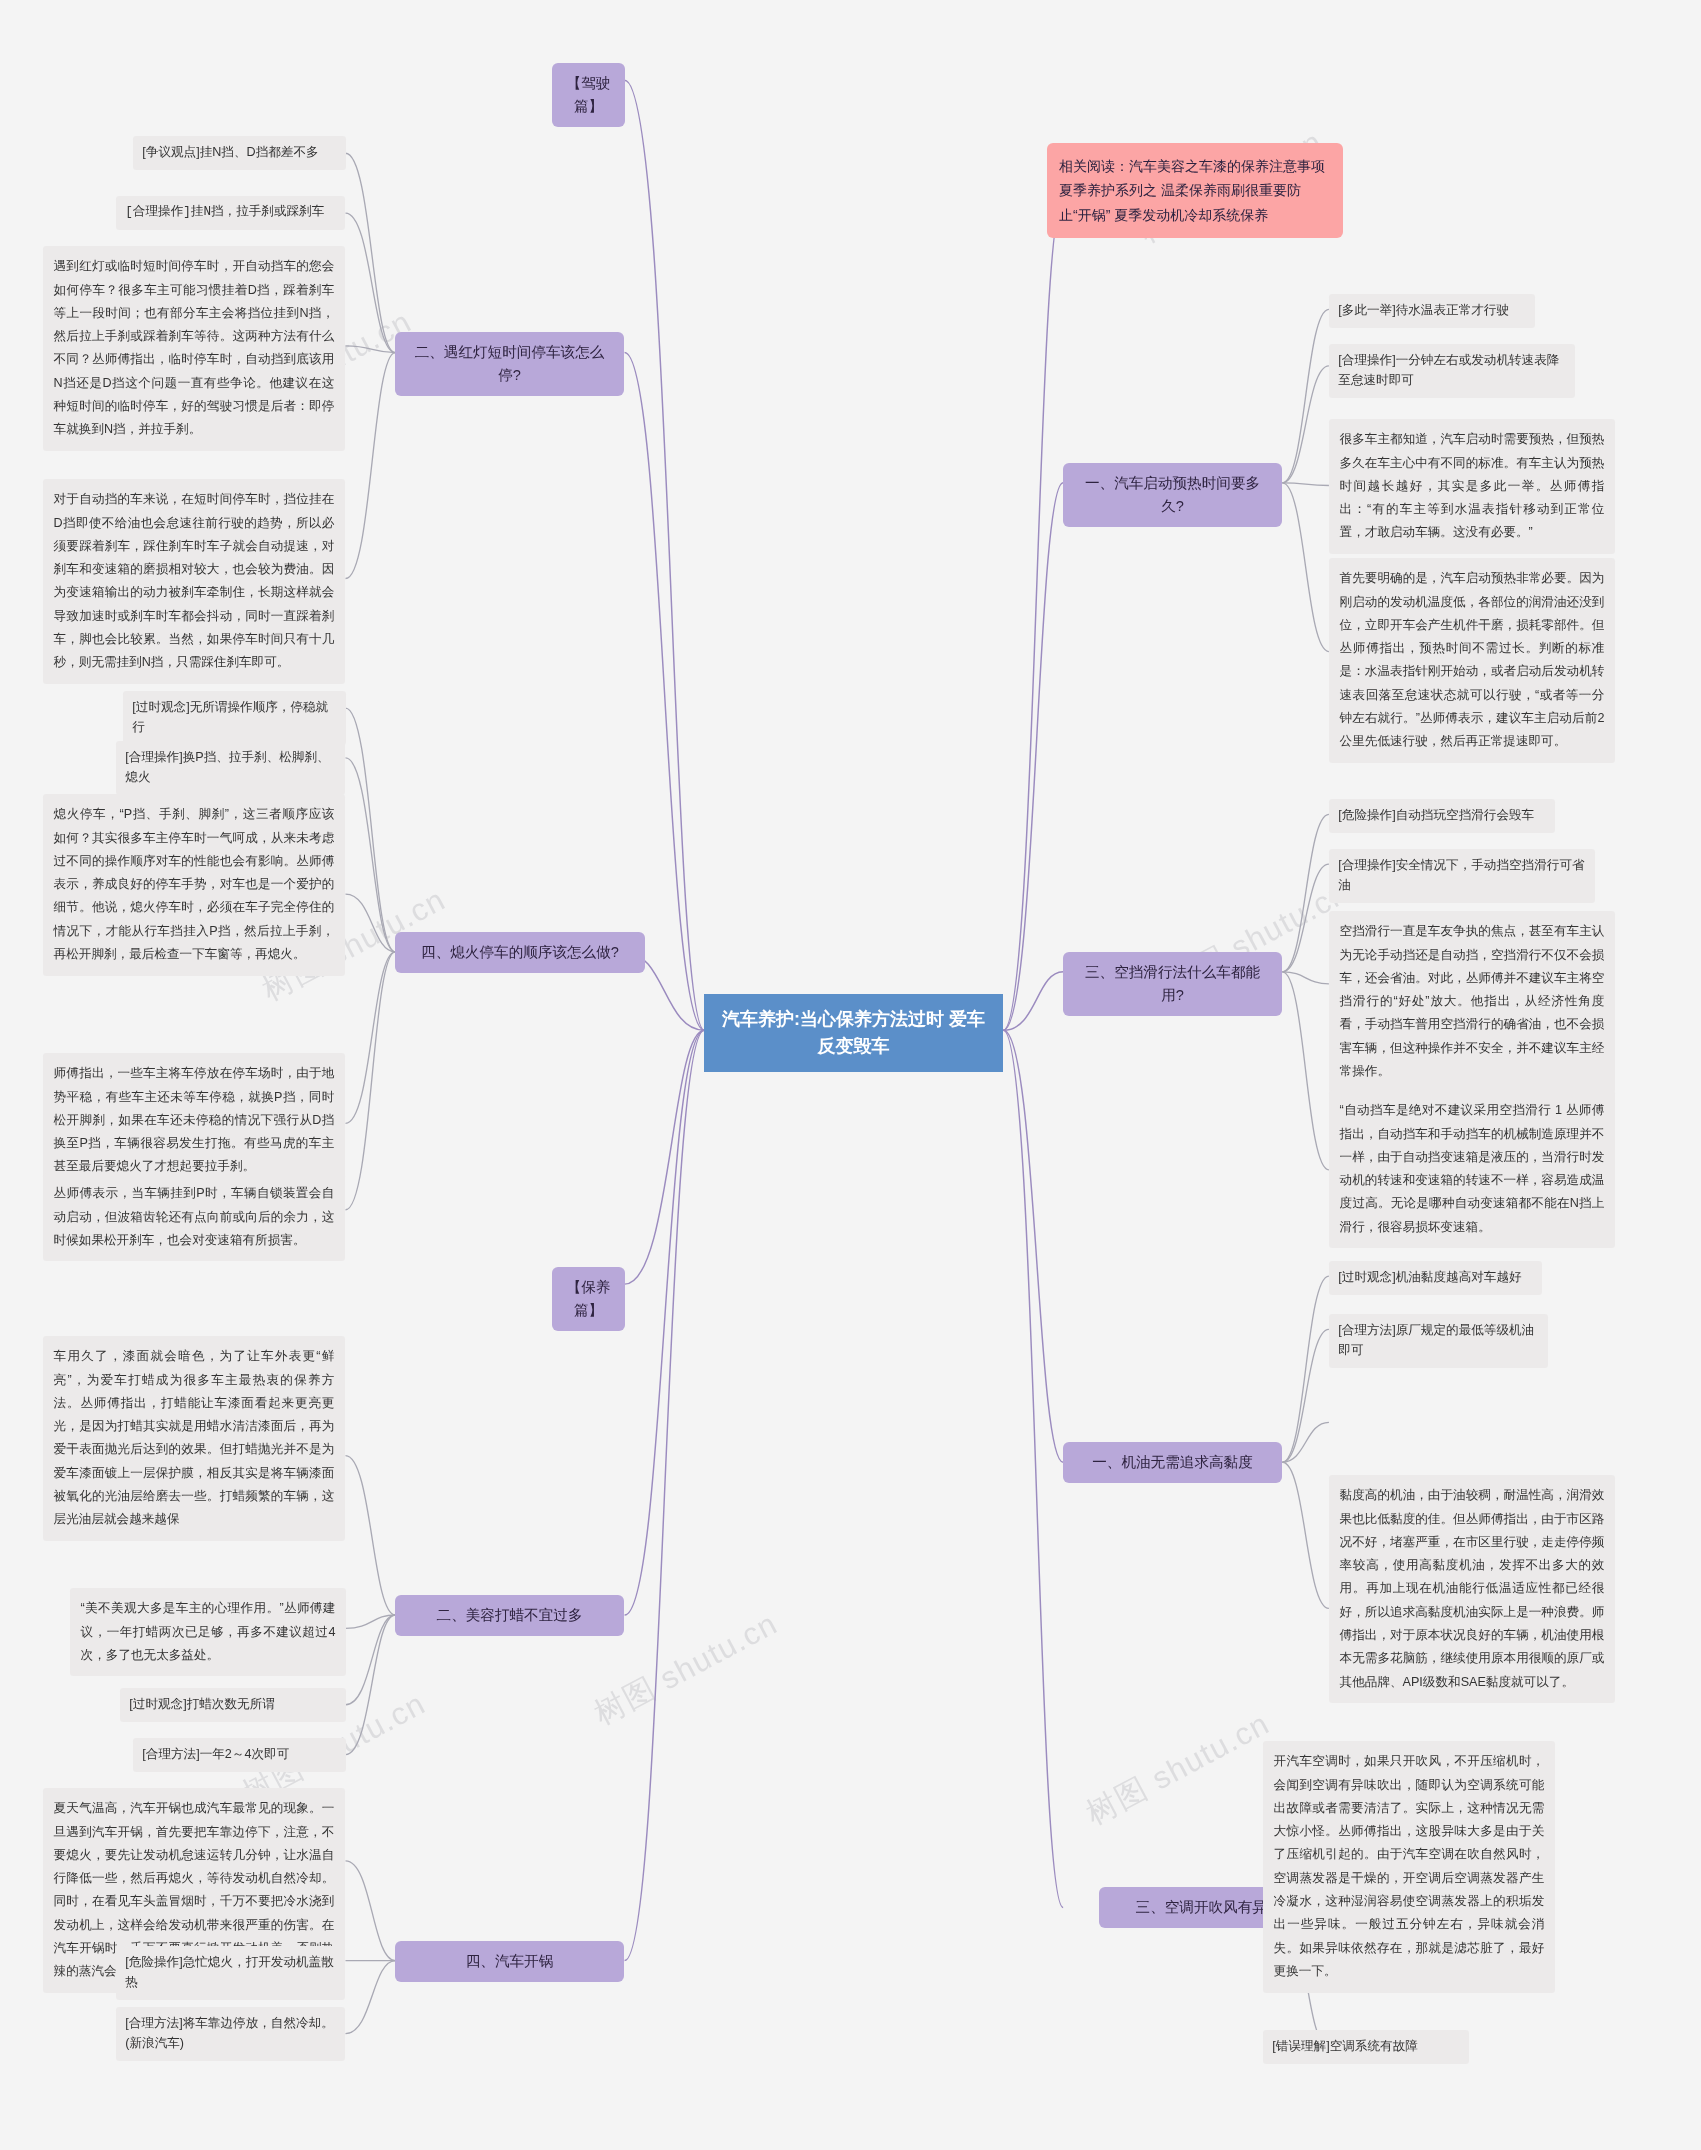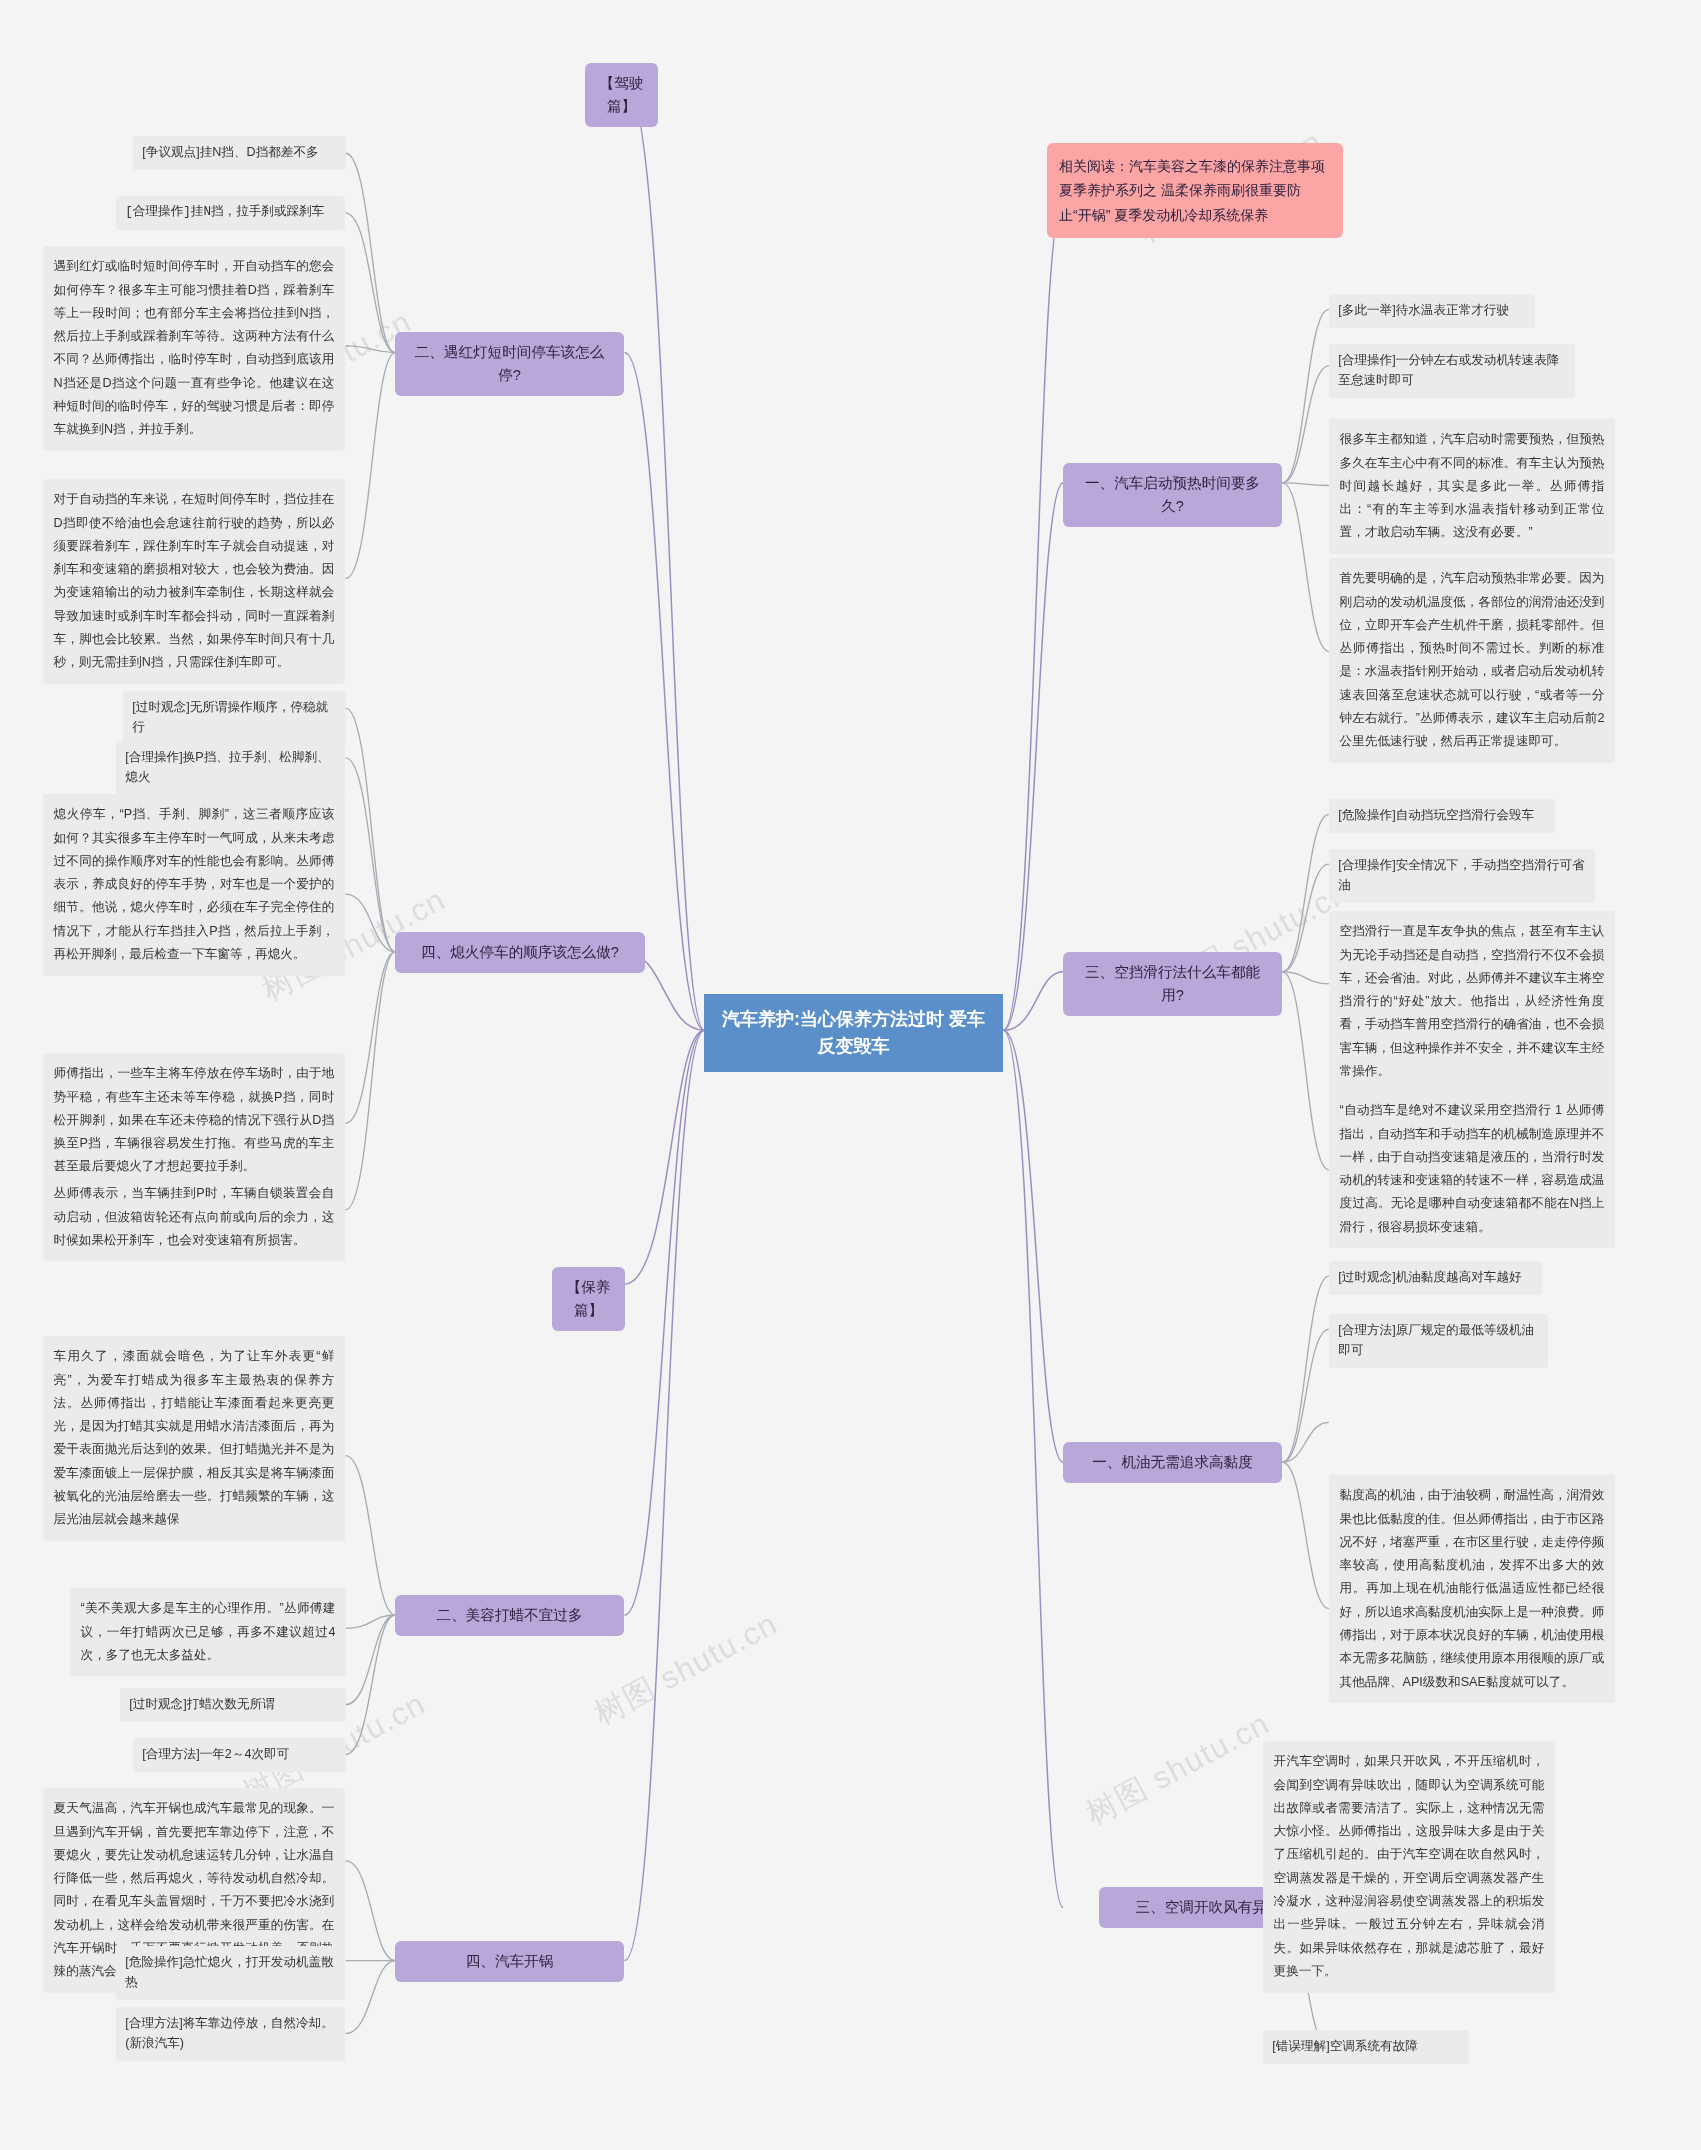--- a/index.html
+++ b/index.html
@@ -157,21 +157,21 @@
       <path d="M1930 2200 C1965 2200, 1965 2140, 2000 2140"></path>
       <path d="M1930 2200 C1965 2200, 1965 2420, 2000 2420"></path>
 
       <path d="M1930 2870 C1965 2870, 1965 2810, 2000 2810"></path>
       <path d="M1930 2870 C1965 2870, 1965 3080, 2000 3080"></path>
     </g>
   </svg>
 
   <div class="node root" style="left:704px; top:994px; width:299px;">汽车养护:当心保养方法过时 爱车反变毁车</div>
 
-  <div class="node lv1" style="left:552px; top:63px; width:73px;margin-left:33px;">【驾驶篇】</div>
+  <div class="node lv1" style="left:552px; top:63px; width:73px;">【驾驶篇】</div>
   <div class="node lv1" style="left:552px; top:1267px; width:73px;">【保养篇】</div>
 
   <div class="node lv1" style="left:395px; top:332px; width:229px;">二、遇红灯短时间停车该怎么停?</div>
   <div class="node leaf" style="left:133px; top:136px; width:213px;">[争议观点]挂N挡、D挡都差不多</div>
   <div class="node leaf" style="left:116px; top:196px; width:229px;font-family:Liberation Mono, monospace;">[合理操作]挂N挡，拉手刹或踩刹车</div>
   <div class="node leaf block" style="left:43px; top:479px; width:302px;">对于自动挡的车来说，在短时间停车时，挡位挂在D挡即使不给油也会怠速往前行驶的趋势，所以必须要踩着刹车，踩住刹车时车子就会自动提速，对刹车和变速箱的磨损相对较大，也会较为费油。因为变速箱输出的动力被刹车牵制住，长期这样就会导致加速时或刹车时车都会抖动，同时一直踩着刹车，脚也会比较累。当然，如果停车时间只有十几秒，则无需挂到N挡，只需踩住刹车即可。</div>
   <div class="node leaf block" style="left:43px; top:246px; width:302px;">遇到红灯或临时短时间停车时，开自动挡车的您会如何停车？很多车主可能习惯挂着D挡，踩着刹车等上一段时间；也有部分车主会将挡位挂到N挡，然后拉上手刹或踩着刹车等待。这两种方法有什么不同？丛师傅指出，临时停车时，自动挡到底该用N挡还是D挡这个问题一直有些争论。他建议在这种短时间的临时停车，好的驾驶习惯是后者：即停车就换到N挡，并拉手刹。</div>
 
   <div class="node lv1" style="left:395px; top:932px; width:250px;">四、熄火停车的顺序该怎么做?</div>
   <div class="node leaf" style="left:123px; top:691px; width:223px;">[过时观念]无所谓操作顺序，停稳就行</div>

